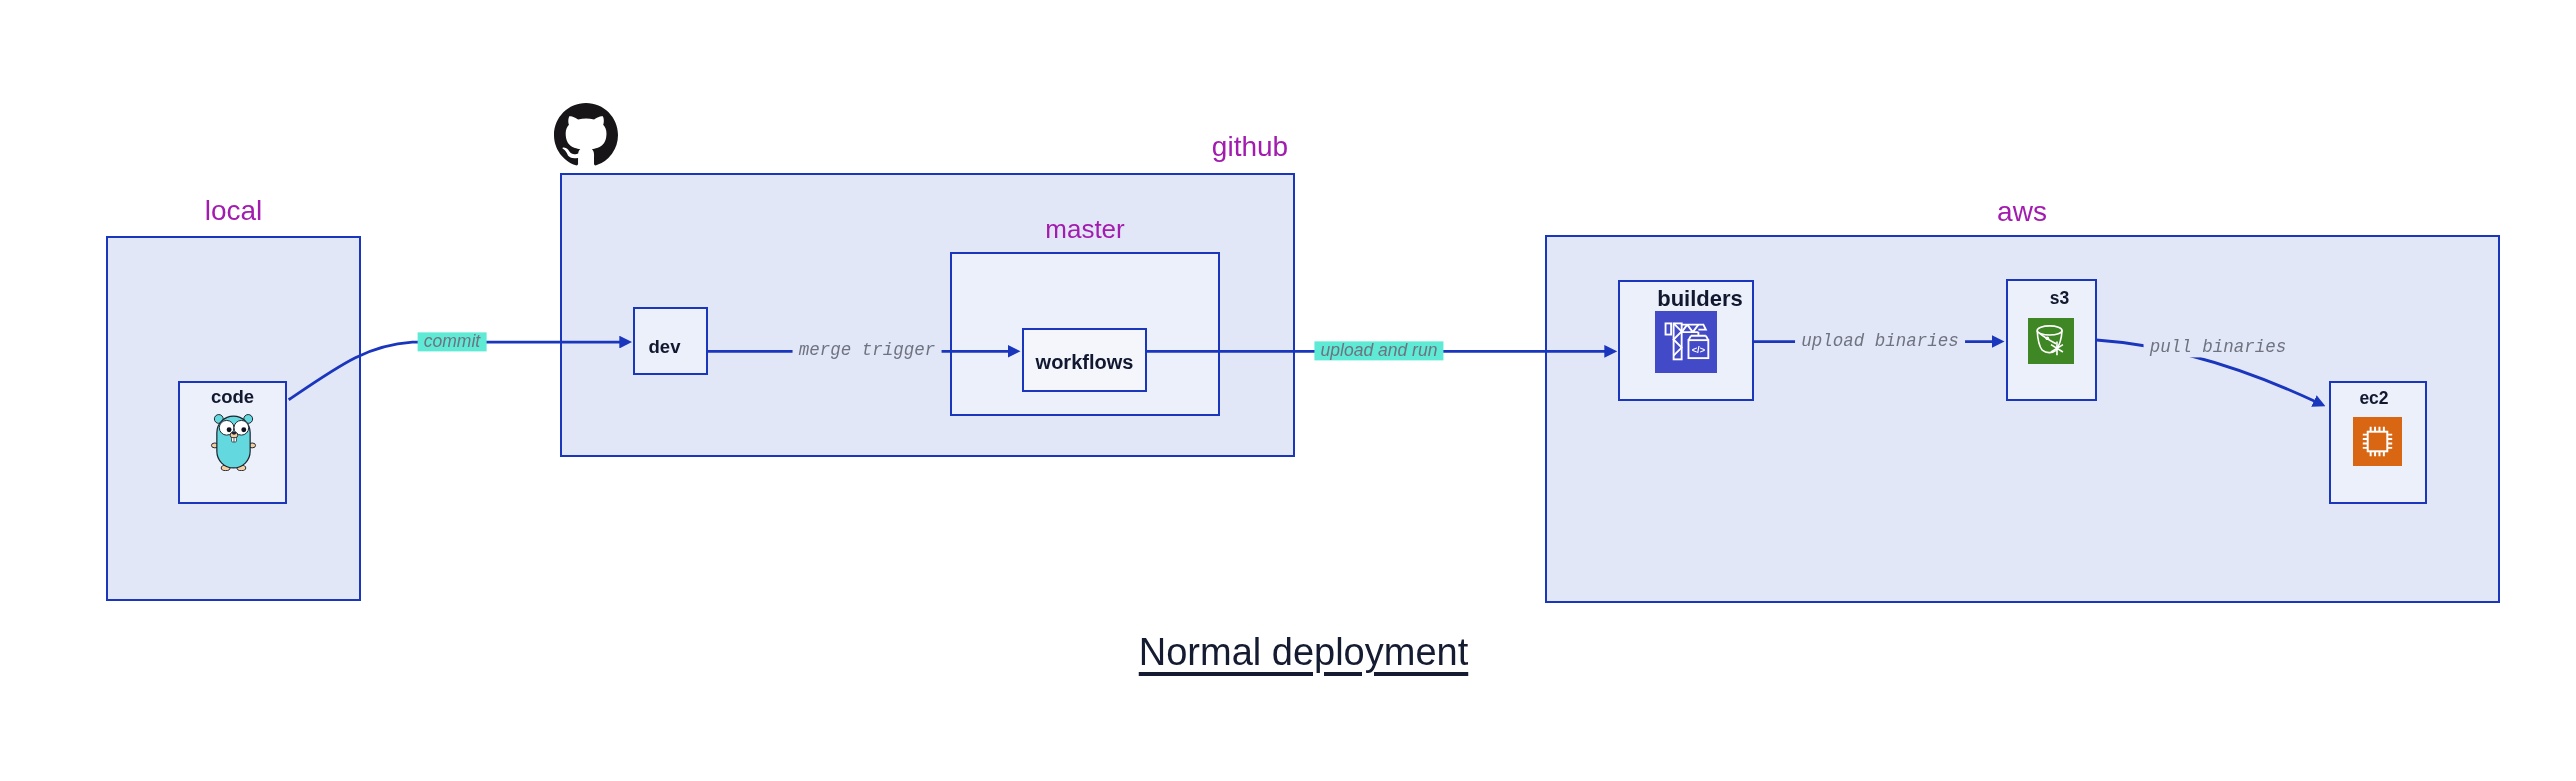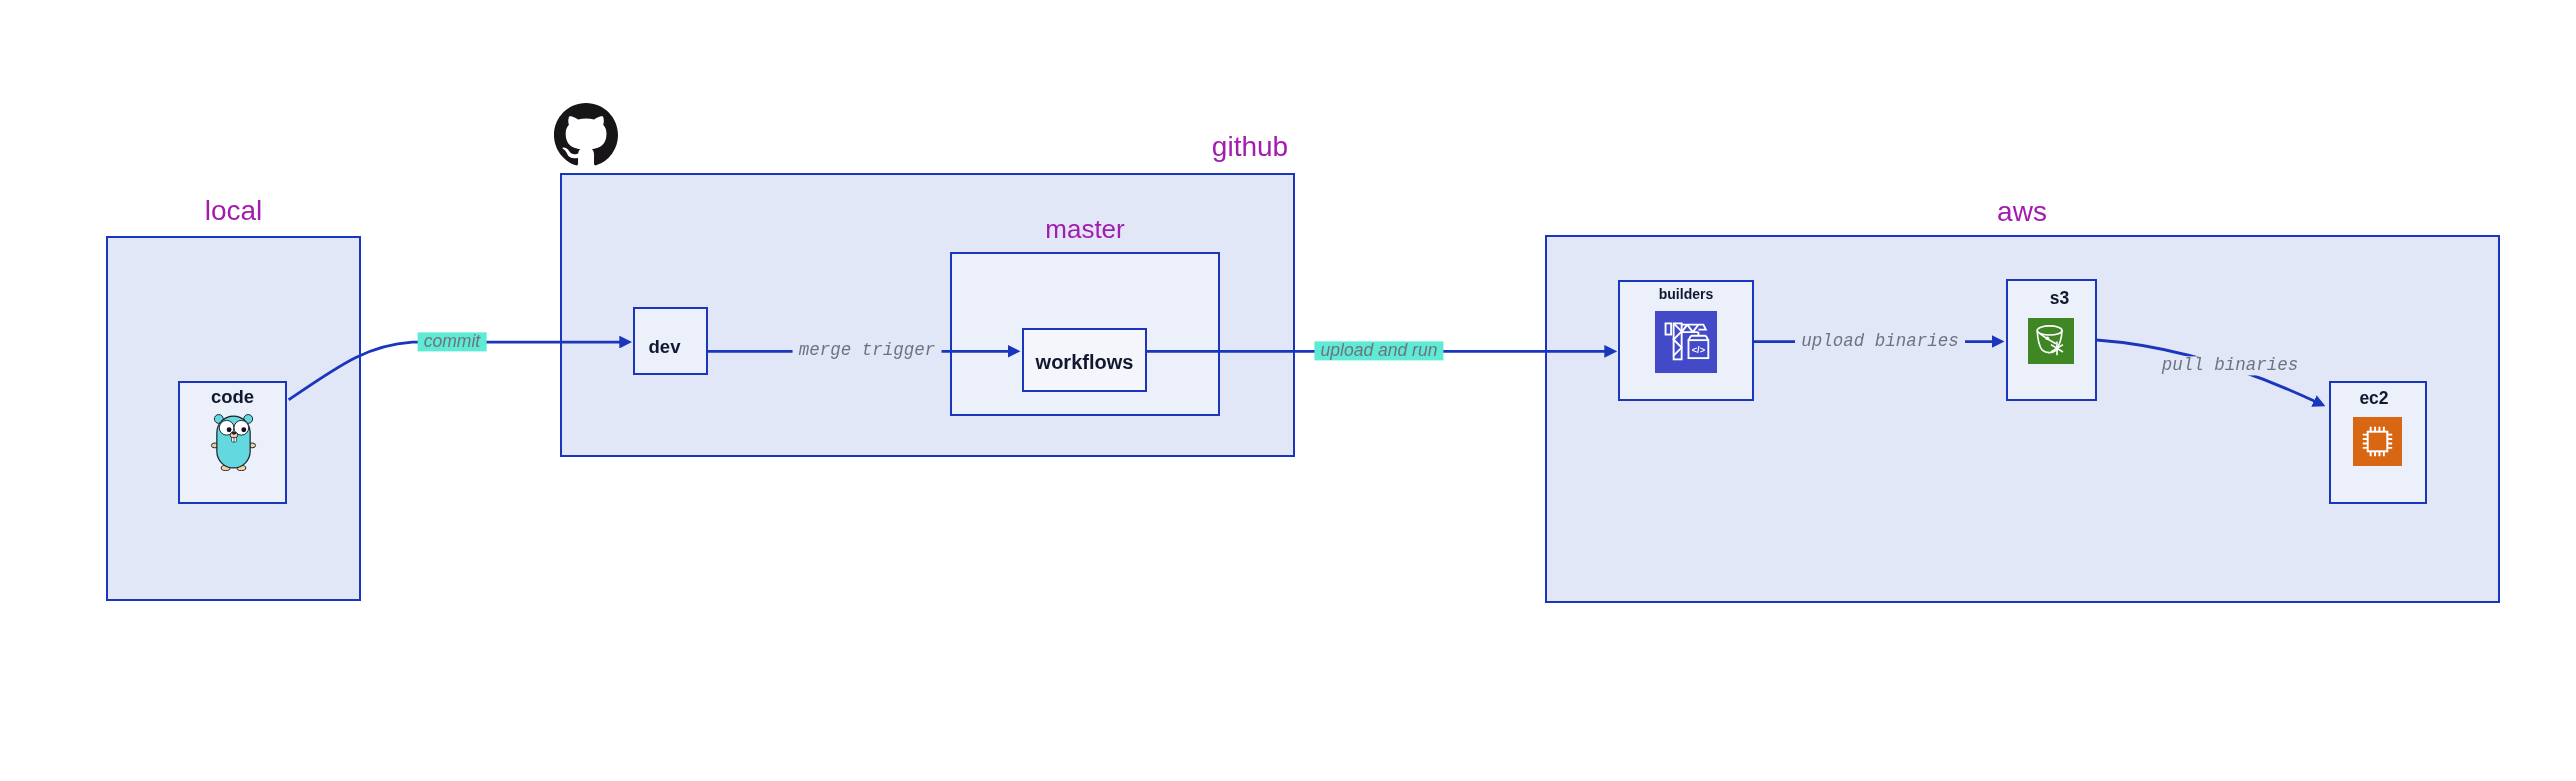--- a/index.html
+++ b/index.html
@@ -61,29 +61,29 @@
   </svg>
 
   <div class="glabel" style="left:106px;top:196px;width:255px;">local</div>
   <div class="glabel" style="left:1121px;top:132px;width:258px;">github</div>
   <div class="glabel" style="left:956px;top:215px;width:258px;font-size:26px;">master</div>
   <div class="glabel" style="left:1893px;top:197px;width:258px;">aws</div>
 
   <div class="nlabel" style="left:178px;top:387px;width:109px;">code</div>
   <div class="nlabel" style="left:633px;top:331px;width:63px;margin-top:6px;">dev</div>
   <div class="nlabel" style="left:1022px;top:351px;width:125px;font-size:20px;">workflows</div>
-  <div class="nlabel" style="left:1618px;top:287px;width:136px;font-size:14px;">builders</div>
+  <div class="nlabel" style="left:1618px;top:287px;width:136px;font-size:22px;padding-left:14px;">builders</div>
   <div class="nlabel" style="left:2006px;top:289px;width:91px;font-size:17.5px;margin-left:8px;">s3</div>
   <div class="nlabel" style="left:2329px;top:389px;width:90px;font-size:17.5px;">ec2</div>
 
   <div class="elabel on-white" style="left:452px;top:342px;">commit</div>
   <div class="elabel on-group" style="left:867px;top:351px;">merge trigger</div>
   <div class="elabel on-white" style="left:1379px;top:351px;">upload and run</div>
   <div class="elabel on-group" style="left:1880px;top:342px;">upload binaries</div>
-  <div class="elabel on-group" style="left:2218px;top:366px;margin-left:12px;">pull binaries</div>
+  <div class="elabel on-group" style="left:2218px;top:348px;">pull binaries</div>
 
   <svg class="icon" style="left:554px;top:103px;" width="64" height="64" viewBox="0 0 16 16">
     <path fill="#181519" d="M8 0C3.58 0 0 3.58 0 8c0 3.54 2.29 6.53 5.47 7.59.4.07.55-.17.55-.38 0-.19-.01-.82-.01-1.49-2.01.37-2.53-.49-2.69-.94-.09-.23-.48-.94-.82-1.13-.28-.15-.68-.52-.01-.53.63-.01 1.08.58 1.23.82.72 1.21 1.87.87 2.33.66.07-.52.28-.87.51-1.07-1.78-.2-3.64-.89-3.64-3.95 0-.87.31-1.59.82-2.15-.08-.2-.36-1.02.08-2.12 0 0 .67-.21 2.2.82.64-.18 1.32-.27 2-.27s1.36.09 2 .27c1.53-1.04 2.2-.82 2.2-.82.44 1.1.16 1.92.08 2.12.51.56.82 1.27.82 2.15 0 3.07-1.87 3.75-3.65 3.95.29.25.54.73.54 1.48 0 1.07-.01 1.93-.01 2.2 0 .21.15.46.55.38A8.01 8.01 0 0 0 16 8c0-4.42-3.58-8-8-8Z"></path>
   </svg>
 
   <svg class="icon" style="left:209px;top:412px;" width="49" height="59" viewBox="0 0 100 120">
     <ellipse cx="12" cy="68" rx="7" ry="5" fill="#f4cf9f" stroke="#1f2430" stroke-width="2"></ellipse>
     <ellipse cx="88" cy="68" rx="7" ry="5" fill="#f4cf9f" stroke="#1f2430" stroke-width="2"></ellipse>
     <ellipse cx="34" cy="114" rx="9" ry="5.5" fill="#f4cf9f" stroke="#1f2430" stroke-width="2"></ellipse>
     <ellipse cx="66" cy="114" rx="9" ry="5.5" fill="#f4cf9f" stroke="#1f2430" stroke-width="2"></ellipse>
@@ -131,15 +131,16 @@
     <rect width="100" height="100" fill="#d86613"></rect>
     <g stroke="#ffffff" stroke-width="4" fill="none">
       <rect x="30" y="30" width="40" height="40"></rect>
       <path d="M36 20 V30 M45 20 V30 M54 20 V30 M63 20 V30"></path>
       <path d="M36 70 V80 M45 70 V80 M54 70 V80 M63 70 V80"></path>
       <path d="M20 36 H30 M20 45 H30 M20 54 H30 M20 63 H30"></path>
       <path d="M70 36 H80 M70 45 H80 M70 54 H80 M70 63 H80"></path>
     </g>
   </svg>
 
+  <div id="title">Normal deployment</div>
 
 </div>
 
 
 </body></html>

